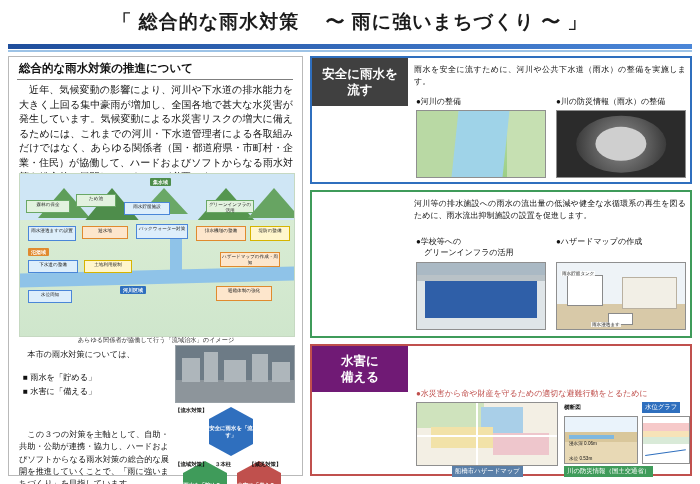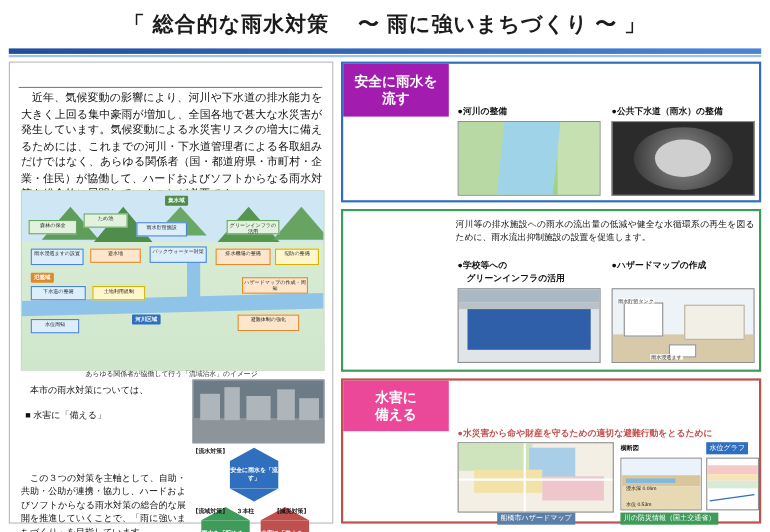--- a/index.html
+++ b/index.html
@@ -137,33 +137,33 @@
   .panel{position:absolute;box-sizing:border-box;border:2px solid #2f6fbe;background:#fff;}
   .panel.p1{left:310px;top:56px;width:382px;height:128px;border-color:#2f6fbe;}
   .panel.p2{left:310px;top:190px;width:382px;height:148px;border-color:#3f9b5a;}
   .panel.p3{left:310px;top:344px;width:382px;height:132px;border-color:#c0504d;}
 
   .p-head{
     position:absolute;left:0;top:0;width:88px;height:100%;
     display:flex;align-items:center;justify-content:center;text-align:center;
     font-size:12.5px;font-weight:bold;color:#ffffff;line-height:1.3;
   }
-  .p1 .p-head{background:#a21caf;height:48px;width:96px;}
+  .p1 .p-head{background:#404040;height:48px;width:96px;}
   .p2 .p-head{background:#3f9b5a;height:46px;width:96px;}
-  .p3 .p-head{background:#ec4899;height:46px;width:96px;}
+  .p3 .p-head{background:#701a75;height:46px;width:96px;}
 
   .p-lead{
     position:absolute;font-size:8px;line-height:1.5;color:#111;text-align:justify;
   }
   .p1 .p-lead{left:102px;top:6px;width:272px;}
   .p2 .p-lead{left:102px;top:6px;width:272px;}
   .p3 .p-lead{left:102px;top:6px;width:272px;}
 
   .sub-t{
-    position:absolute;font-size:8px;font-weight:bold;color:#111;
+    position:absolute;font-size:8px;font-weight:normal;color:#111;
   }
 
   .ph{position:absolute;overflow:hidden;border:1px solid #8f8f8f;}
 
   
   .ph-river{background:linear-gradient(#bfe0a8,#9ccf86);}
   .ph-river .chan{position:absolute;left:30%;top:0;width:40%;height:100%;background:#9fd3e8;transform:skewX(-6deg);}
   .ph-river .bank{position:absolute;left:0;top:0;width:32%;height:100%;background:#b9d9a4;}
   .ph-river .bank2{position:absolute;right:0;top:0;width:30%;height:100%;background:#c6e0b2;}
 
@@ -220,20 +220,21 @@
 
 <div class="page">
 
   <div class="title-bar">
     <div class="title-text">「 総合的な雨水対策 　〜 雨に強いまちづくり 〜 」</div>
   </div>
   <div class="title-rule"></div>
   <div class="title-rule2"></div>
 
   <div class="left-col">
+    <div class="left-head">総合的な雨水対策の推進について</div>
     <div class="left-head-underline"></div>
     <div class="left-body">　近年、気候変動の影響により、河川や下水道の排水能力を大きく上回る集中豪雨が増加し、全国各地で甚大な水災害が発生しています。気候変動による水災害リスクの増大に備えるためには、これまでの河川・下水道管理者による各取組みだけではなく、あらゆる関係者（国・都道府県・市町村・企業・住民）が協働して、ハードおよびソフトからなる雨水対策を総合的に展開していくことが必要です。</div>
 
     <div class="illus">
       <div class="sky"></div>
       <div class="mtn m1"></div>
       <div class="mtn m2"></div>
       <div class="mtn m3"></div>
       <div class="mtn m4"></div>
       <div class="mtn m5"></div>
@@ -259,20 +260,21 @@
       <div class="blk orange" style="left:200px;top:78px;width:60px;height:15px;">ハザードマップの作成・周知</div>
 
       <div class="tagbox tag-blue" style="left:100px;top:112px;">河川区域</div>
       <div class="blk blue" style="left:8px;top:116px;width:44px;height:13px;">水位周知</div>
       <div class="blk orange" style="left:196px;top:112px;width:56px;height:15px;">避難体制の強化</div>
     </div>
     <div class="illus-cap">あらゆる関係者が協働して行う「流域治水」のイメージ</div>
 
     <div class="left-sub">　本市の雨水対策については、</div>
     <div class="left-bullets">
+      <div>■ 雨水を「貯める」</div>
       <div>■ 水害に「備える」</div>
     </div>
     <div class="left-tail">　この３つの対策を主軸として、自助・共助・公助が連携・協力し、ハードおよびソフトからなる雨水対策の総合的な展開を推進していくことで、「雨に強いまちづくり」を目指しています。</div>
 
     <div class="photo-top">
       <div class="road"></div>
       <div class="bldg" style="left:6px;top:12px;width:18px;height:24px;"></div>
       <div class="bldg" style="left:28px;top:6px;width:14px;height:30px;"></div>
       <div class="bldg" style="left:48px;top:14px;width:22px;height:22px;"></div>
       <div class="bldg" style="left:76px;top:8px;width:16px;height:28px;"></div>
@@ -286,23 +288,24 @@
 
       <div class="hex-label" style="left:0px;top:2px;">【流水対策】</div>
       <div class="hex-label" style="left:0px;top:56px;">【流域対策】</div>
       <div class="hex-label" style="left:74px;top:56px;">【減災対策】</div>
       <div class="hex-label" style="left:40px;top:56px;">３本柱</div>
     </div>
   </div>
 
   <div class="panel p1">
     <div class="p-head">安全に雨水を<br>流す</div>
+    <div class="p-lead">雨水を安全に流すために、河川や公共下水道（雨水）の整備を実施します。</div>
 
     <div class="sub-t" style="left:104px;top:38px;">●河川の整備</div>
-    <div class="sub-t" style="left:244px;top:38px;">●公共下水道（雨水）の整備</div>
+    <div class="sub-t" style="left:244px;top:38px;">●川の防災情報（雨水）の整備</div>
 
     <div class="ph ph-river" style="left:104px;top:52px;width:128px;height:66px;">
       <div class="bank"></div>
       <div class="bank2"></div>
       <div class="chan"></div>
     </div>
 
     <div class="ph ph-tunnel" style="left:244px;top:52px;width:128px;height:66px;">
       <div class="ring"></div>
       <div class="ring2"></div>

